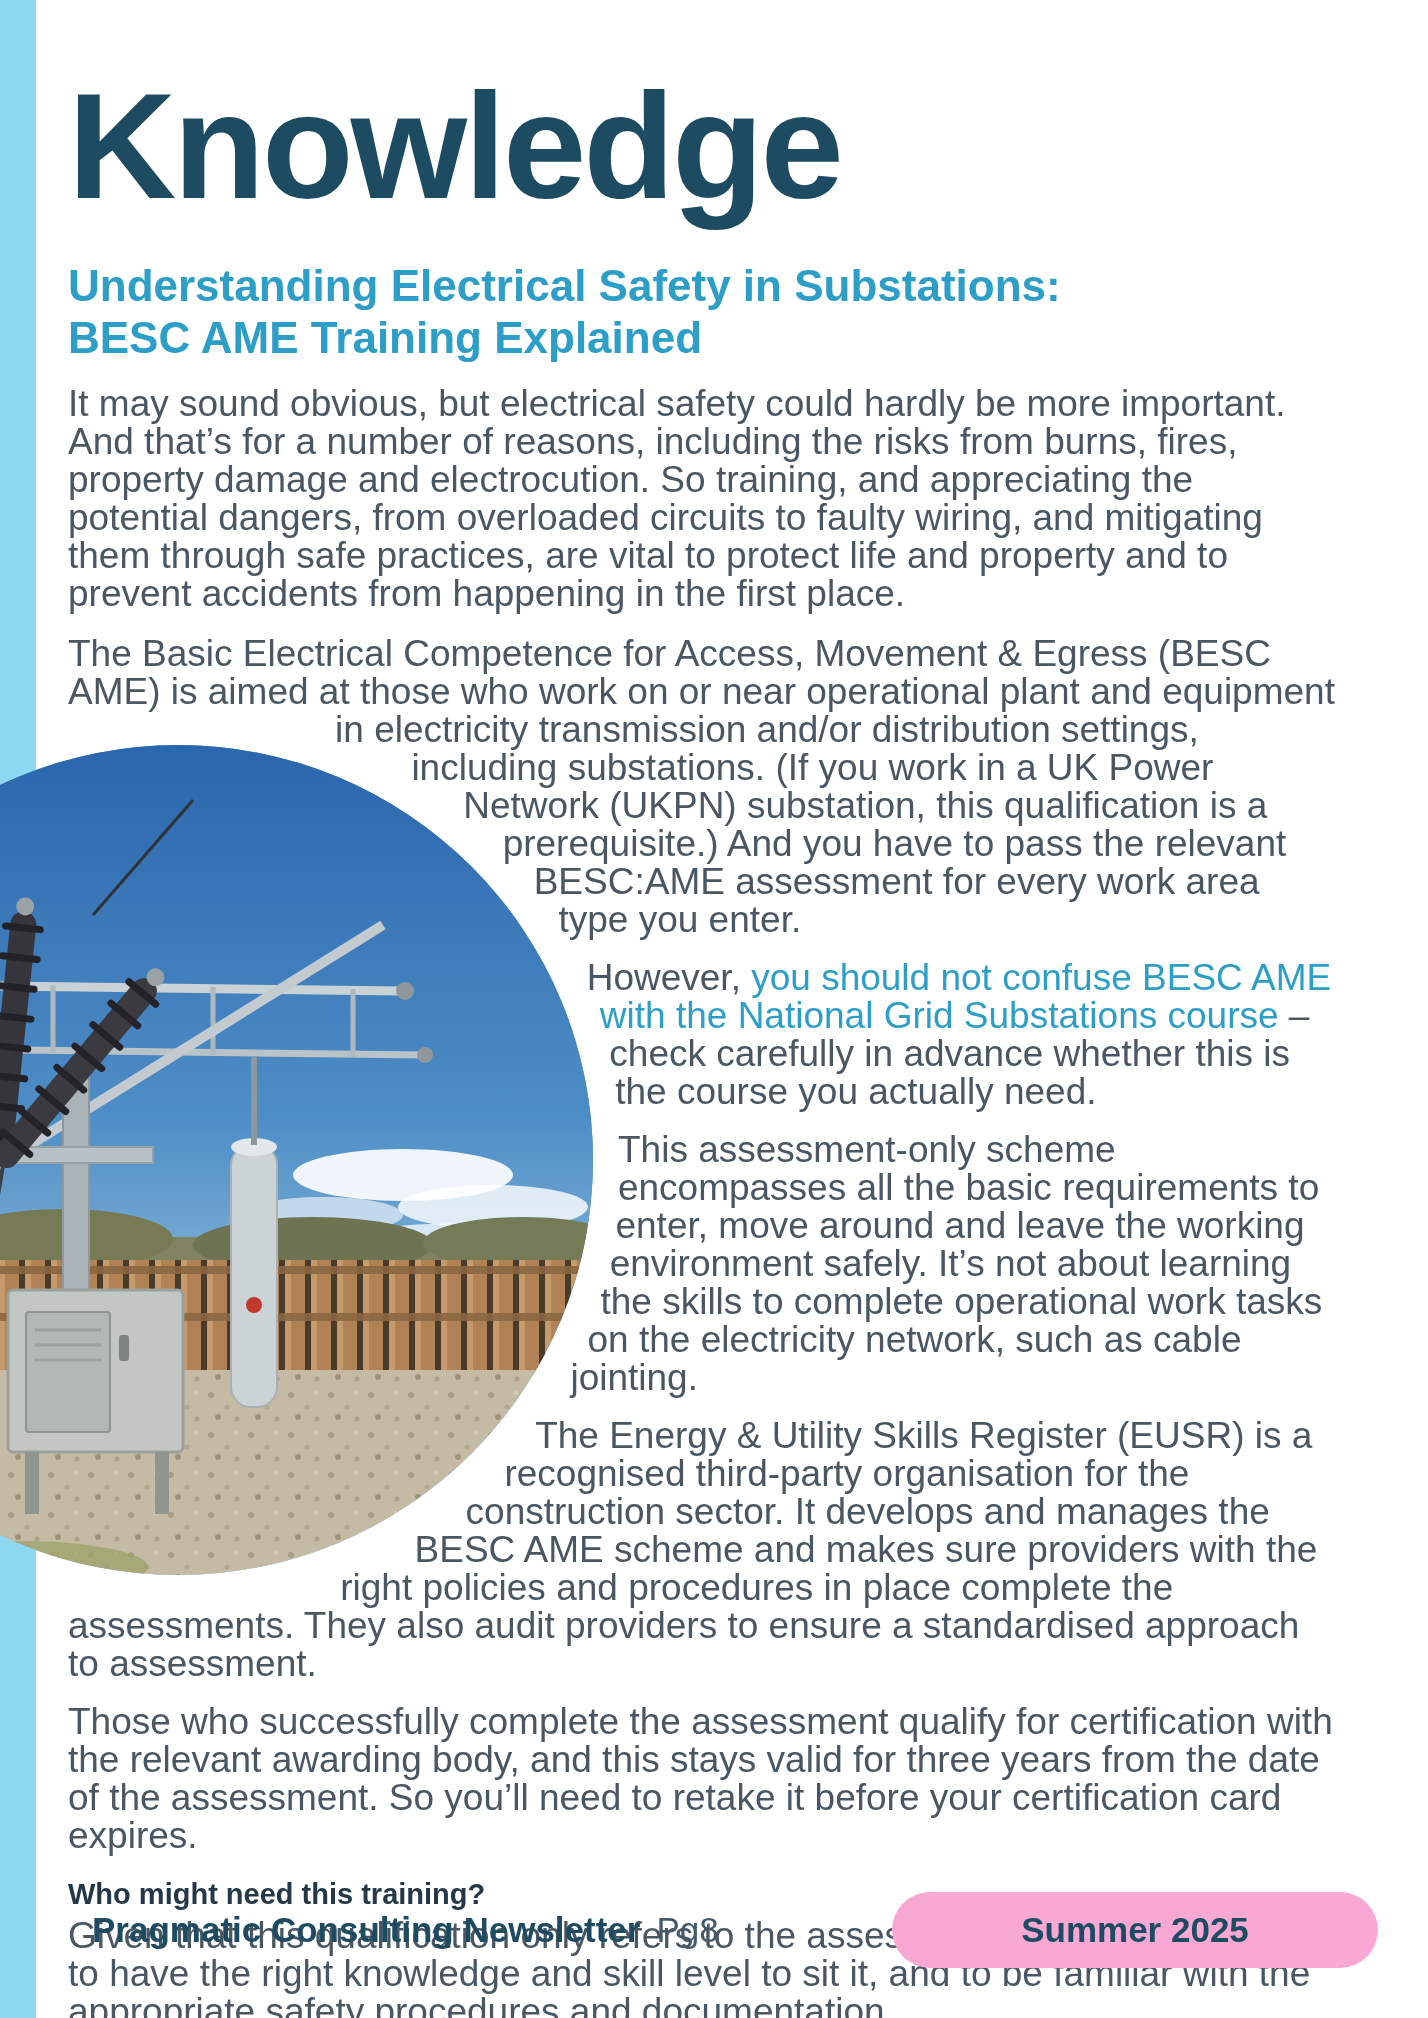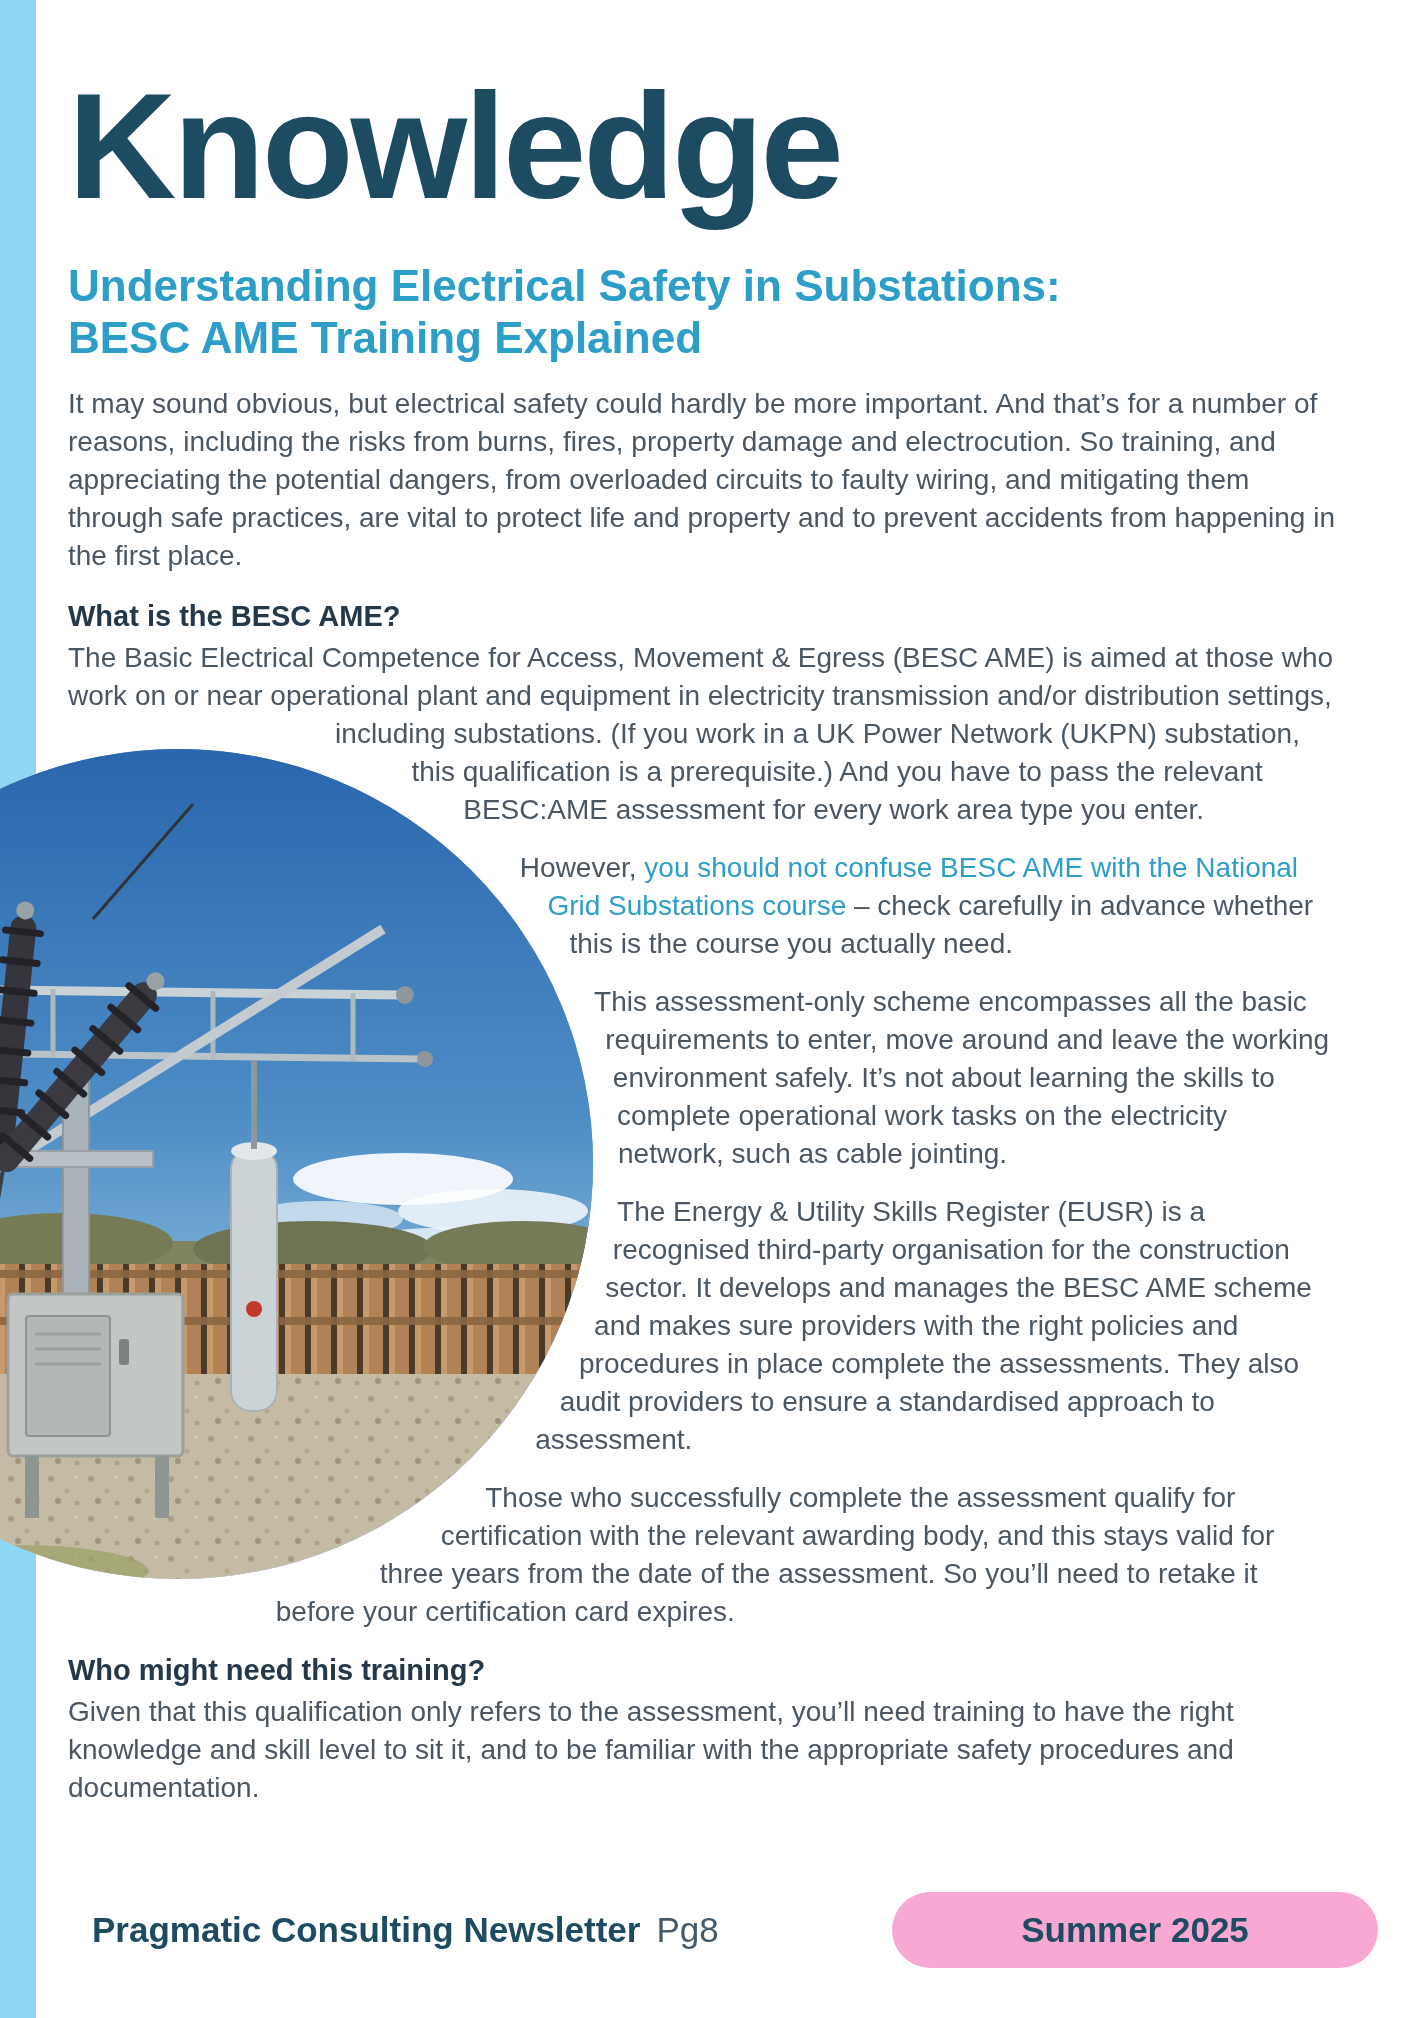--- a/index.html
+++ b/index.html
@@ -25,21 +25,21 @@
   .title {
     font-size:150px; font-weight:700; color:#1d4b61;
     letter-spacing:-3px; line-height:1.05;
     margin:10px 0 34px 0;
   }
   .subtitle {
     font-size:44px; font-weight:700; color:#2d9ec7;
     line-height:1.2; white-space:pre-line;
     margin-bottom:20px;
   }
-  .body-text { font-size:28px; line-height:38px; color:#4a5763; }
+  .body-text { font-size:37px; line-height:38px; color:#4a5763; }
   .intro { margin-bottom:22px; }
   .section-heading {
     font-size:29px; font-weight:700; color:#24384a;
     line-height:38px; margin-bottom:4px;
   }
   .section-heading.second { clear:both; margin-top:9px; }
   .wrap-section { position:relative; }
   .wrap-section p { margin-bottom:20px; }
   .photo-float {
     float:left;
@@ -79,21 +79,20 @@
   <div class="stripe"></div>
 
   <div class="content">
     <h1 class="title">Knowledge</h1>
 
     <h2 class="subtitle">Understanding Electrical Safety in Substations:
 BESC AME Training Explained</h2>
 
     <p class="body-text intro">It may sound obvious, but electrical safety could hardly be more important. And that’s for a number of reasons, including the risks from burns, fires, property damage and electrocution. So training, and appreciating the potential dangers, from overloaded circuits to faulty wiring, and mitigating them through safe practices, are vital to protect life and property and to prevent accidents from happening in the first place.</p>
 
-    <h3 class="section-heading">What is the BESC AME?</h3>
 
     <div class="wrap-section">
       <div class="photo-float">
         <div class="photo-circle" title="Electrical substation equipment under a blue sky">
           <svg viewBox="0 0 830 830" width="830" height="830" aria-hidden="true">
             <defs>
               <linearGradient id="sky" x1="0" y1="0" x2="0" y2="1">
                 <stop offset="0%" stop-color="#2a66ad"></stop>
                 <stop offset="45%" stop-color="#4e8ec6"></stop>
                 <stop offset="78%" stop-color="#9cc6e2"></stop>

